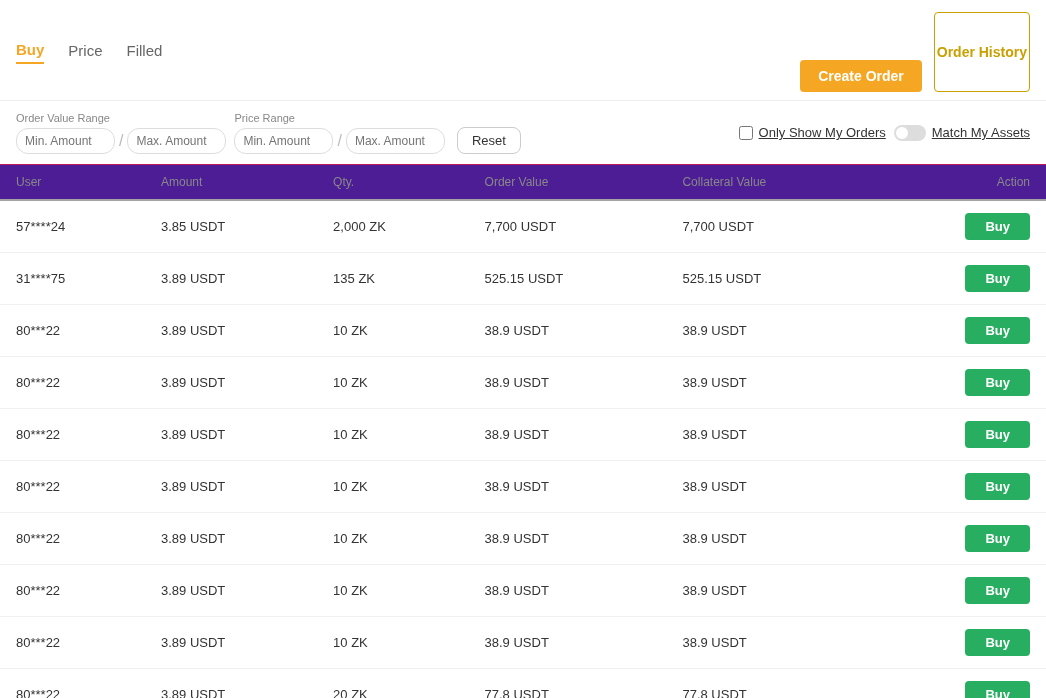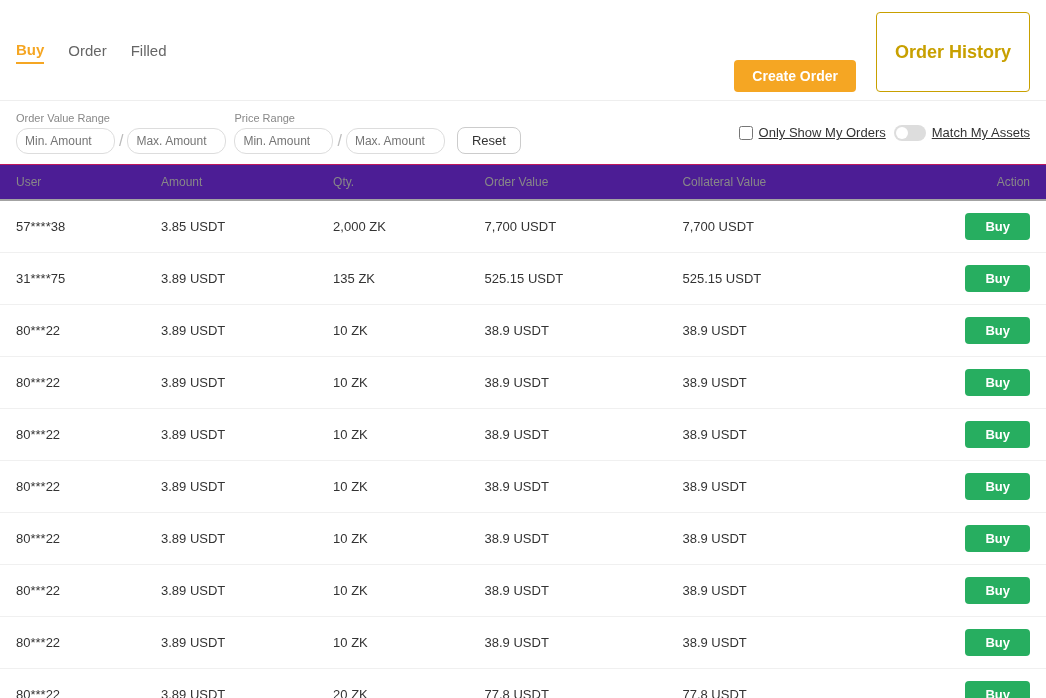--- a/index.html
+++ b/index.html
@@ -46,26 +46,25 @@
       cursor: pointer;
       font-size: 14px;
       font-weight: bold;
       margin-top: 48px;
     }
 
     .btn-order-history {
       background: #fff;
       color: #c8a000;
       border: 1.5px solid #c8a000;
-      padding: 8px 18px;
+      padding: 8px 2px;
       border-radius: 4px;
       cursor: pointer;
-      font-size: 18px;
+      font-size: 14px;
       font-weight: bold;
-      margin-left: 8px;
     }
 
     .filter-bar {
       display: flex;
       align-items: center;
       padding: 10px 16px;
       gap: 8px;
       border-bottom: 1px solid #be185d;
       flex-wrap: wrap;
     }
@@ -206,21 +205,21 @@
     .action-col {
       text-align: right;
     }
   </style>
 </head>
 <body>
 
 <div class="top-bar">
   <div class="tabs">
     <div class="tab active">Buy</div>
-    <div class="tab">Order</div>
+    <div class="tab">Price</div>
     <div class="tab">Filled</div>
   </div>
   <div class="top-buttons">
     <button class="btn-create-order">Create Order</button>
     <button class="btn-order-history">Order History</button>
   </div>
 </div>
 
 <div class="filter-bar">
   <div class="filter-group">
@@ -261,21 +260,21 @@
       <th>User</th>
       <th>Amount</th>
       <th>Qty.</th>
       <th>Order Value</th>
       <th>Collateral Value</th>
       <th class="action-col">Action</th>
     </tr>
   </thead>
   <tbody id="table-body">
   <tr>
-        <td>57****38</td>
+        <td>57****24</td>
         <td>3.85 USDT</td>
         <td>2,000 ZK</td>
         <td>7,700 USDT</td>
         <td>7,700 USDT</td>
         <td class="action-col"><button class="btn-buy">Buy</button></td>
       </tr>
       <tr>
         <td>31****75</td>
         <td>3.89 USDT</td>
         <td>135 ZK</td>

